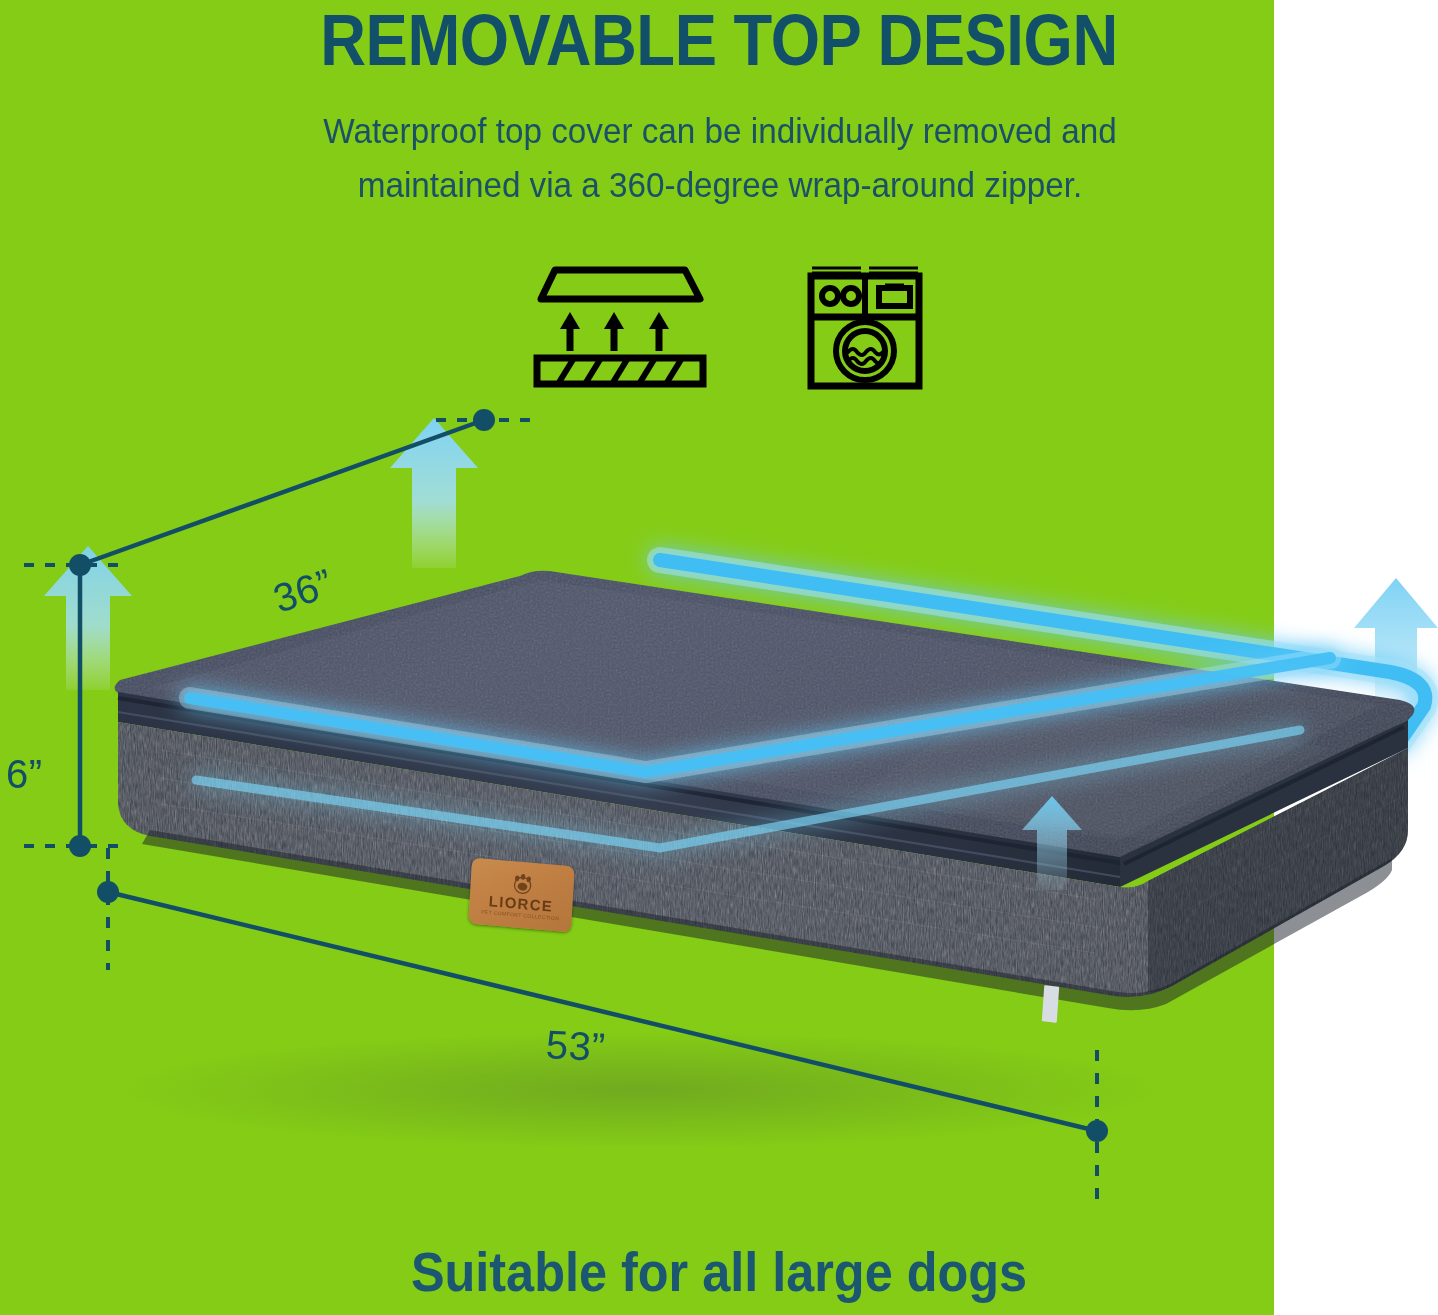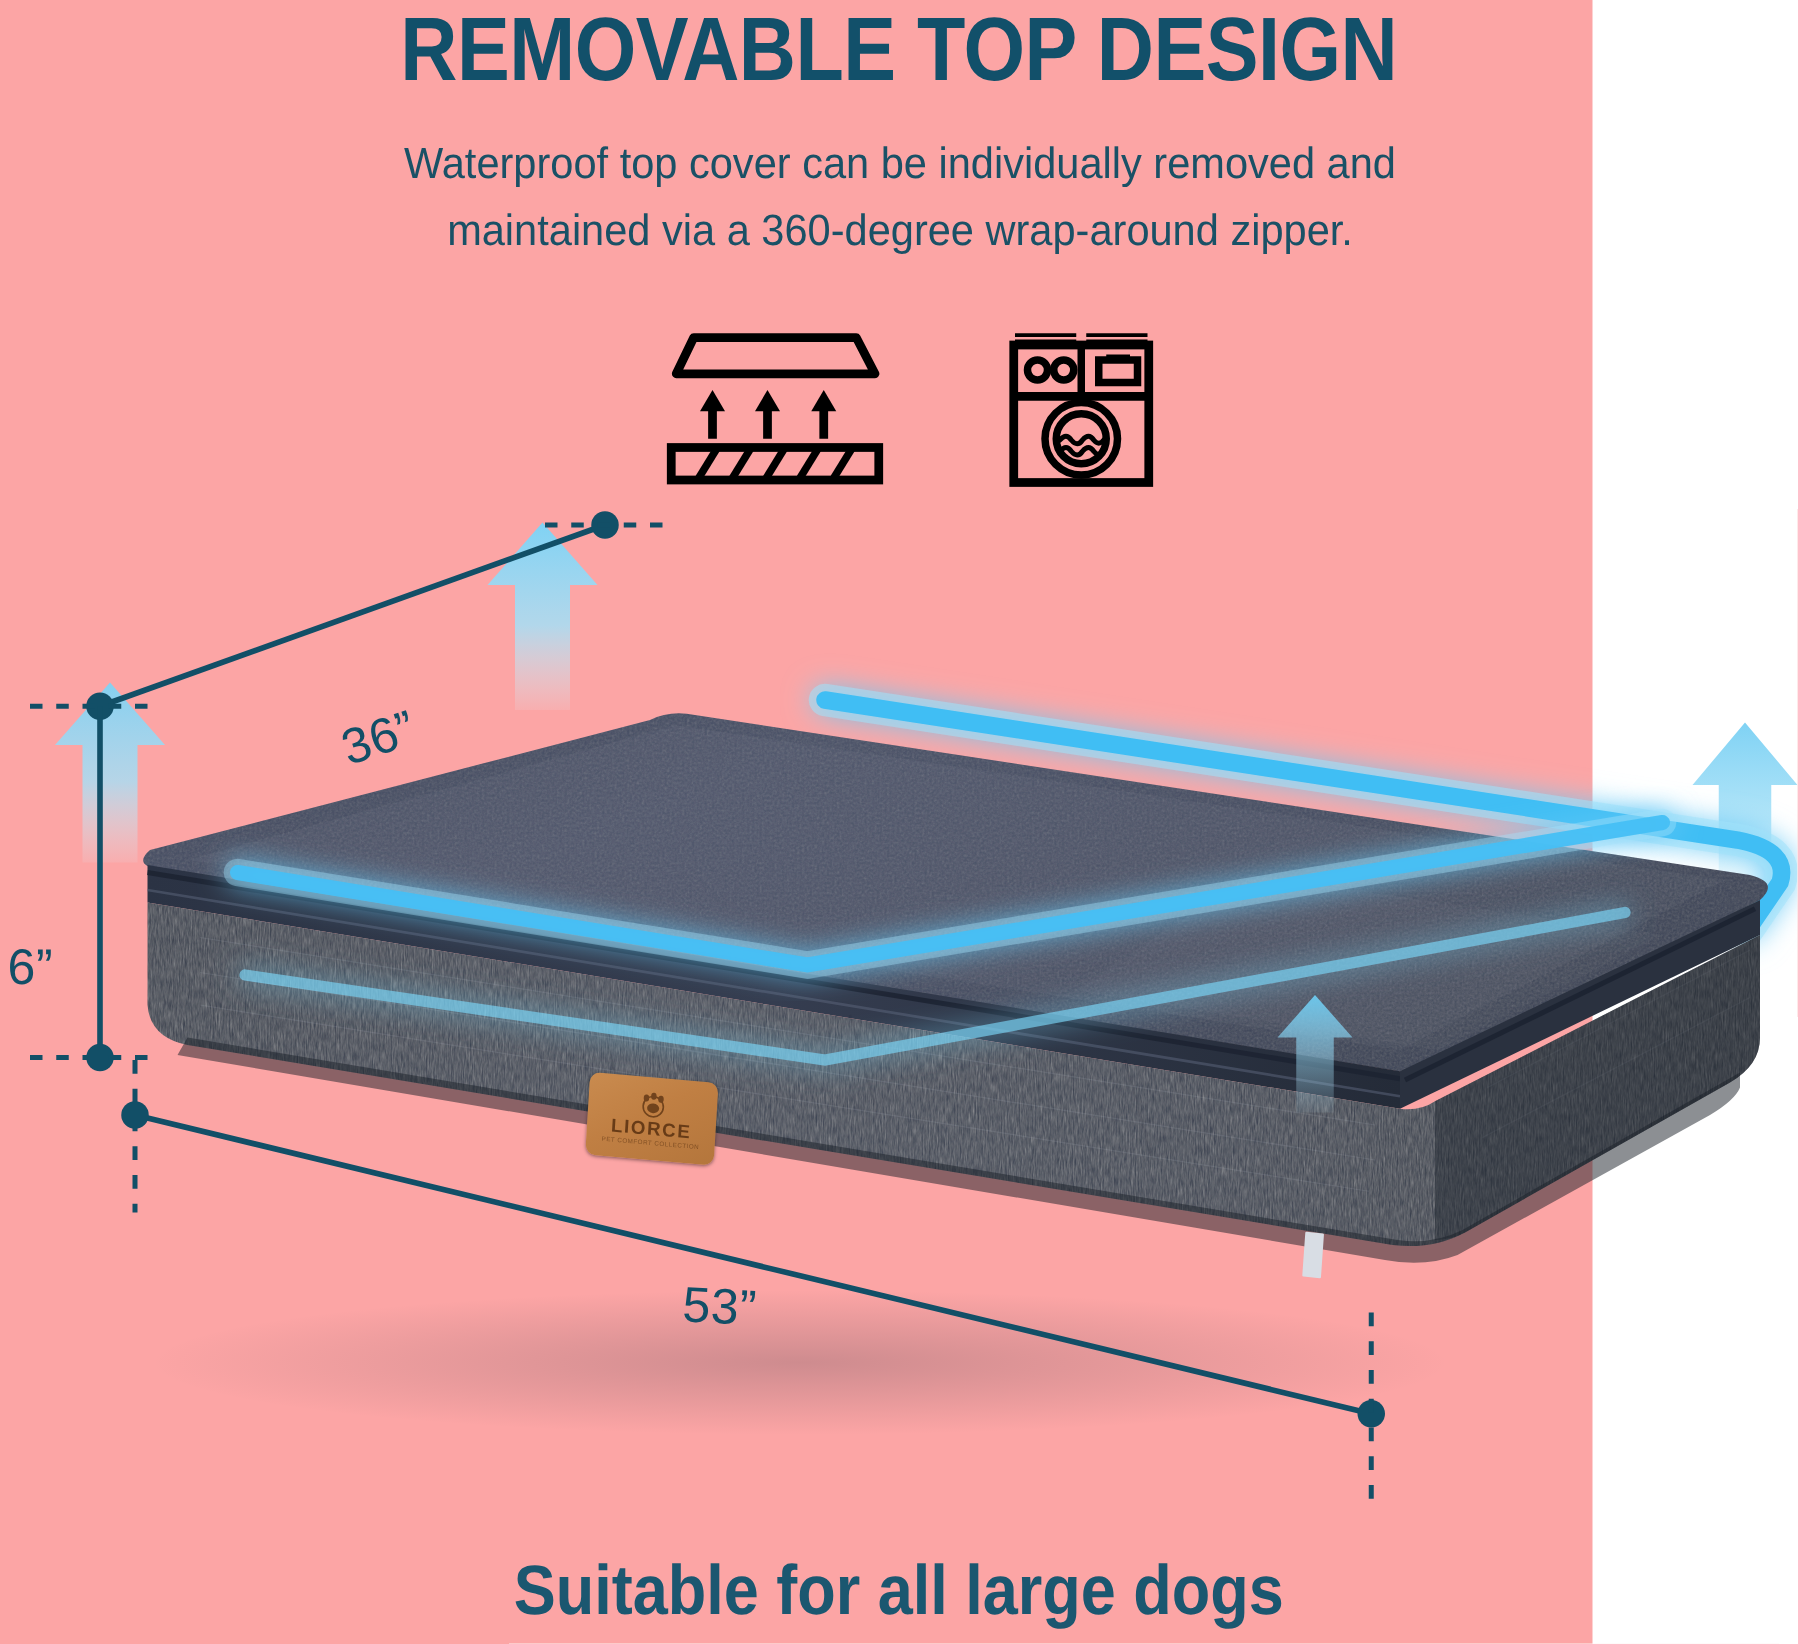--- a/index.html
+++ b/index.html
@@ -7,21 +7,21 @@
     width: 1438px;
     height: 1315px;
     background: #ffffff;
     font-family: "Liberation Sans", sans-serif;
     overflow: hidden;
   }
   #root {
     position: relative;
     width: 1274px;
     height: 1315px;
-    background: #fca5a5;
+    background: #84cc16;
   }
 
   
   .headline {
     position: absolute;
     top: 2px; left: 0; width: 1438px;
     text-align: center;
     font-family: "Liberation Sans", sans-serif;
     font-weight: bold;
     font-size: 72px;

